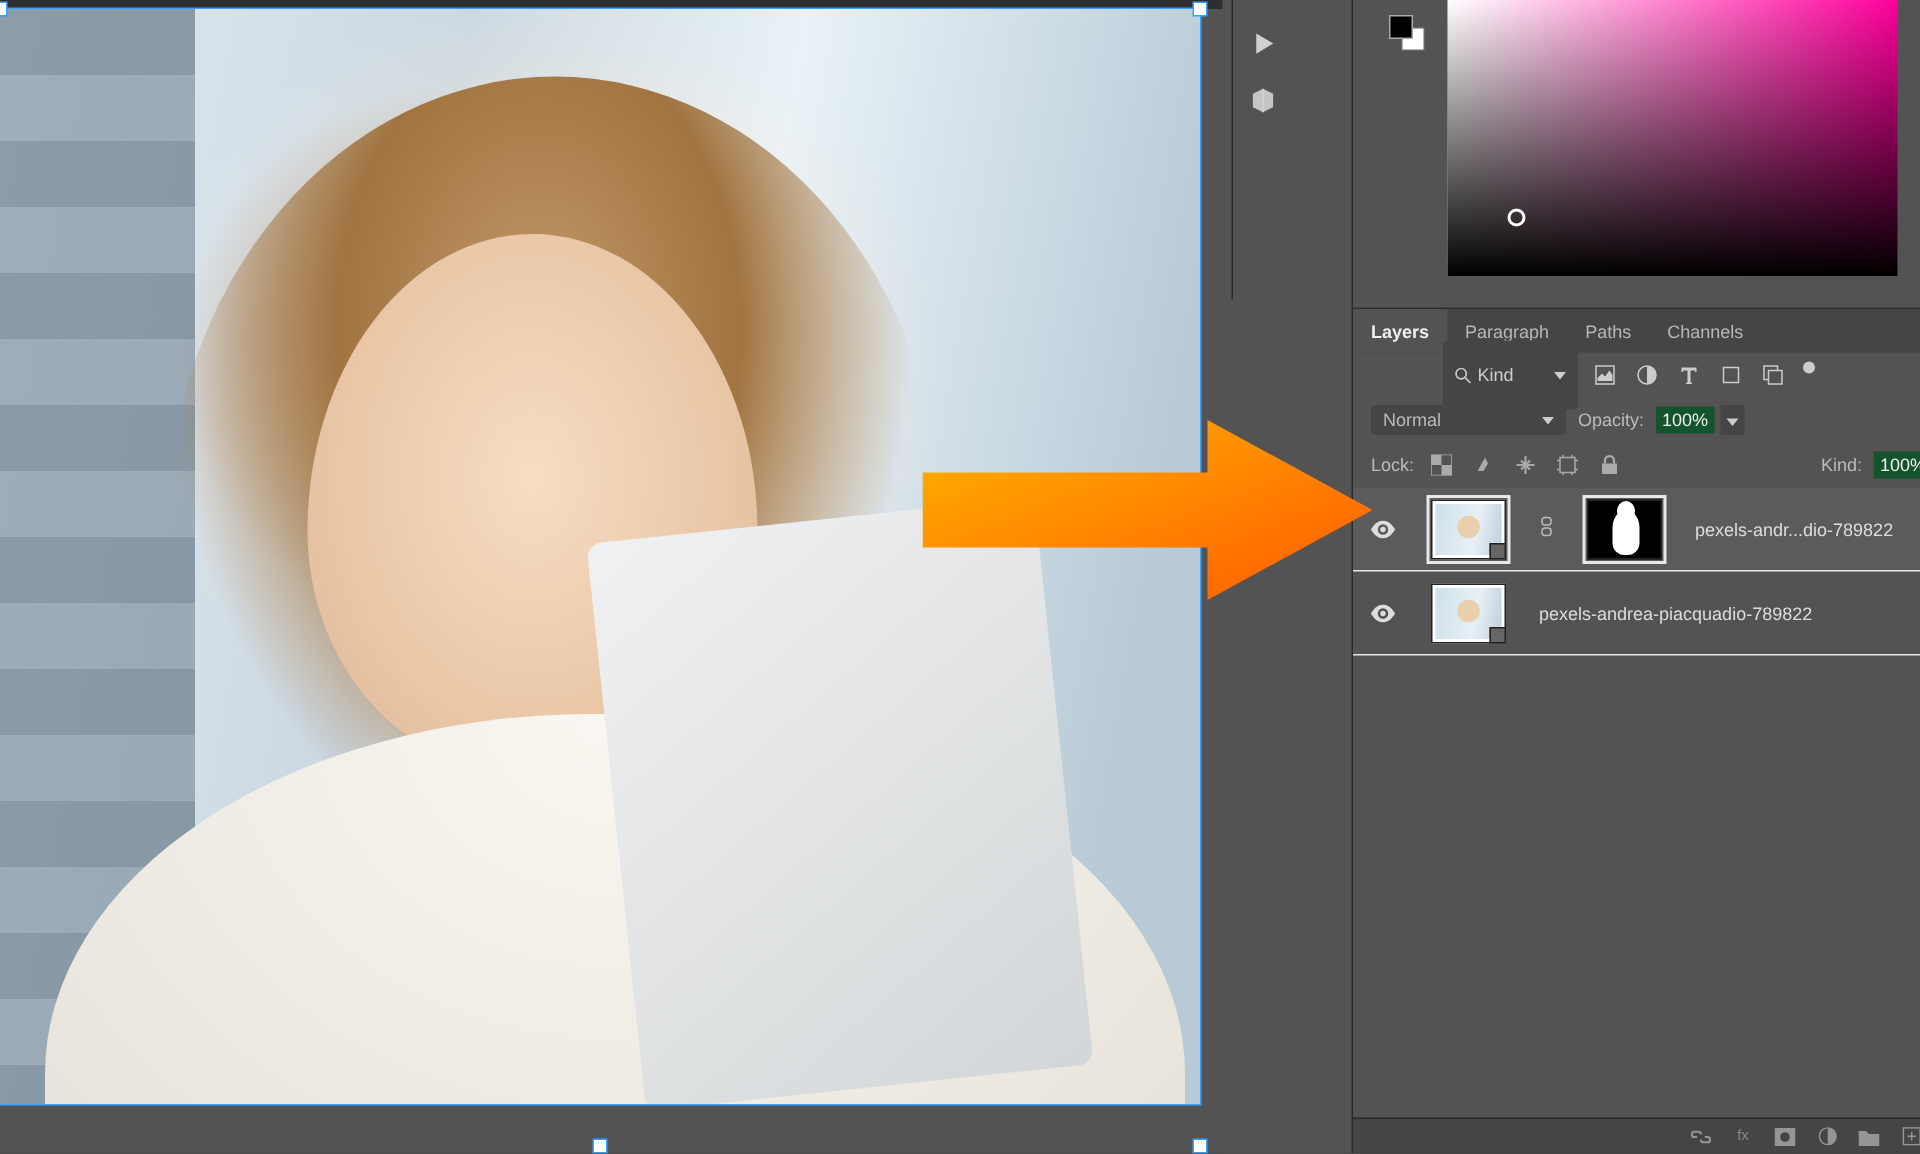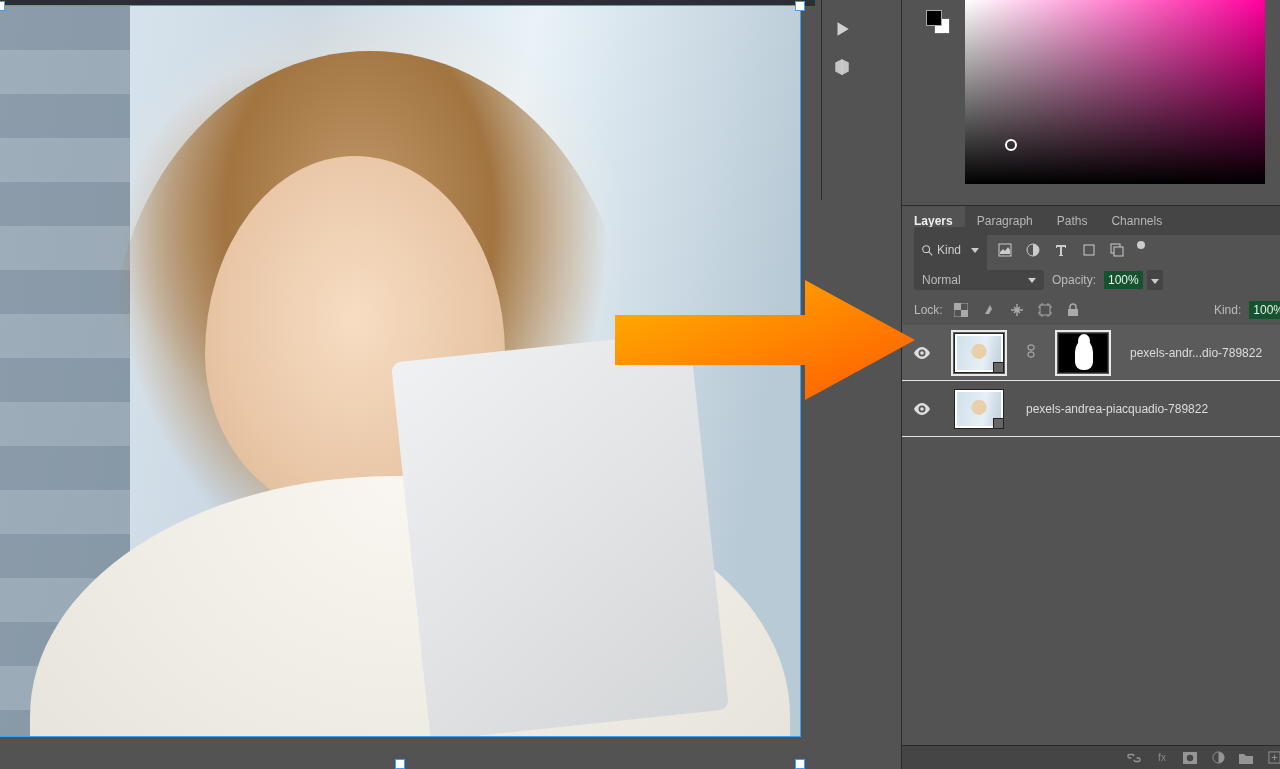--- a/index.html
+++ b/index.html
@@ -140,22 +140,23 @@
   .tab.active { background:#535353; color:#eee; font-weight:600; }
   .tabs-row .menu-icon { margin-left:auto; margin-right:8px; color:#aaa; cursor:pointer; }
 
   
   .filter-row {
     height: 30px; display:flex; align-items:center; padding: 0 12px; gap:8px;
   }
   .kind-dd {
     display:flex; align-items:center; gap:6px;
     background:#454545; padding:16px 8px; border-radius:3px;
-    width:73px; justify-content:space-between; cursor:pointer;
+    width:90px; justify-content:space-between; cursor:pointer;
     color:#ccc;
+    margin-left:48px;
   }
   .filter-row .ficon { width:20px; height:20px; display:flex; align-items:center; justify-content:center; color:#ccc; cursor:pointer;}
   .filter-row .dot-badge { width:8px; height:8px; border-radius:50%; background:#ccc; margin-left:2px; margin-bottom:10px; }
 
   
   .blend-row, .lock-row {
     height: 30px; display:flex; align-items:center; padding: 0 12px; gap:8px;
     color:#bbb;
   }
   .dd-wide {

